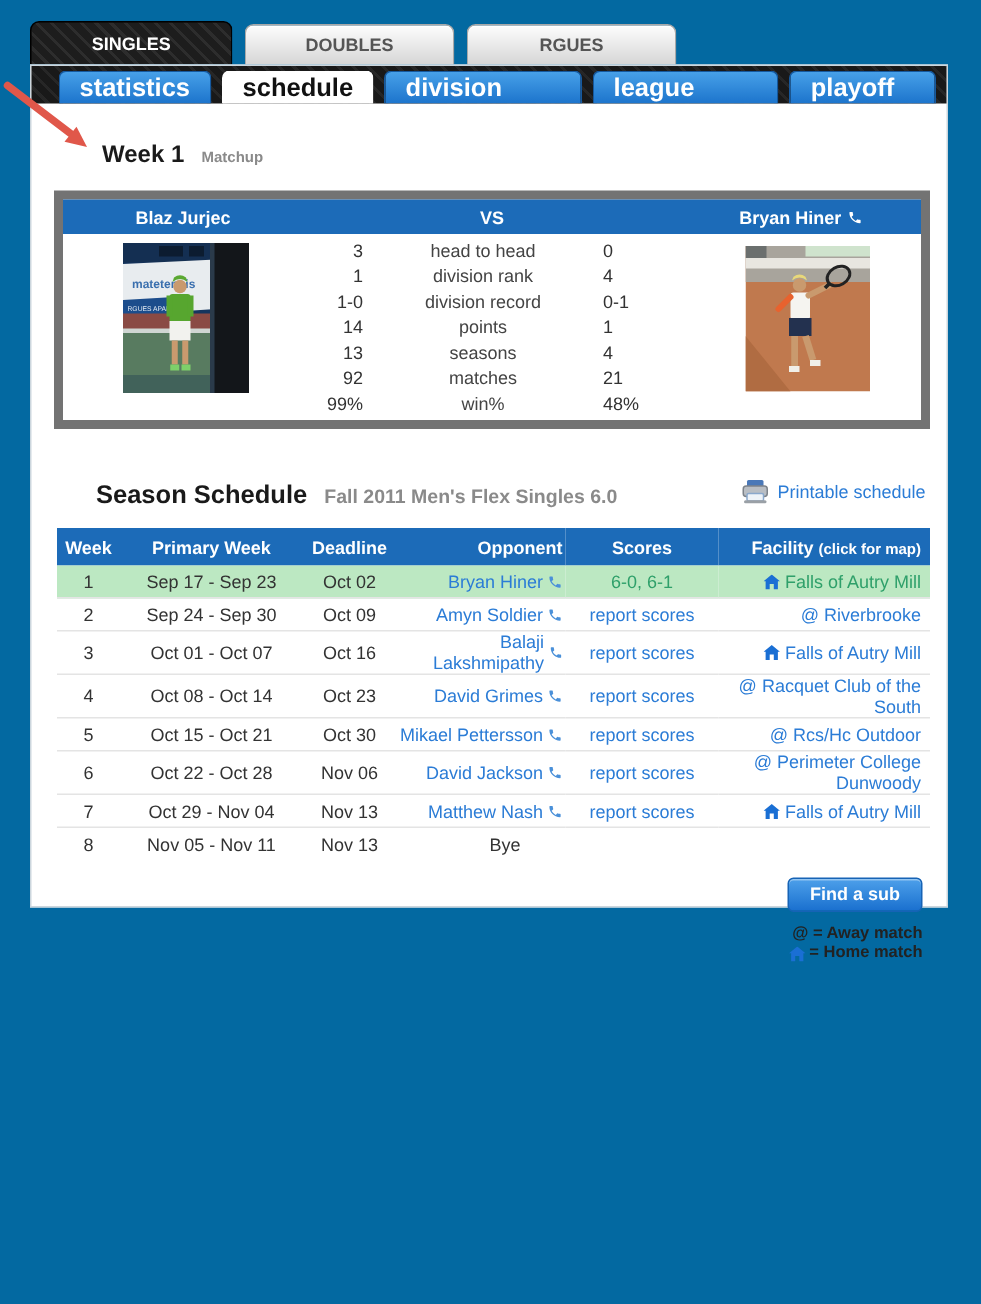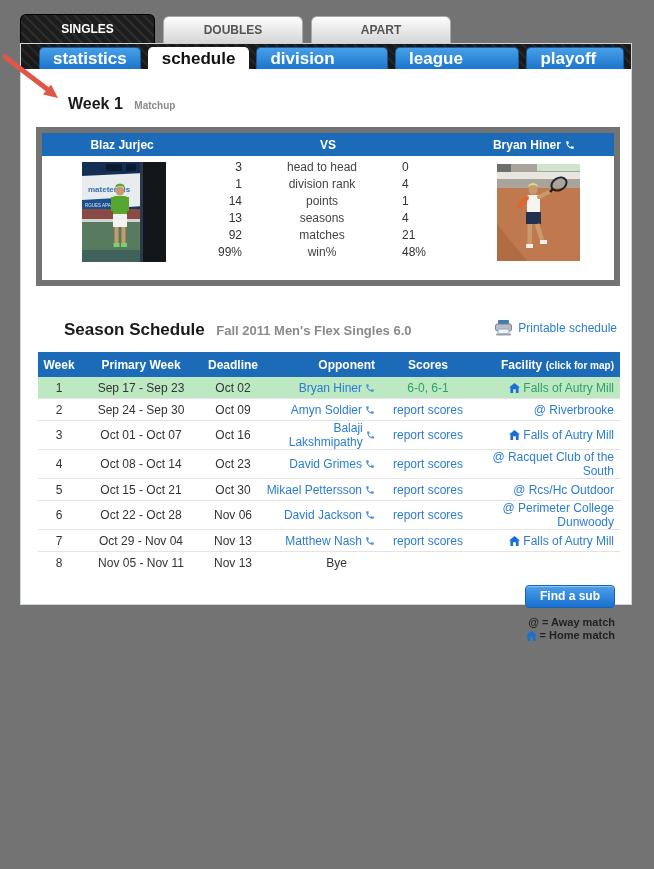--- a/index.html
+++ b/index.html
@@ -1,17 +1,17 @@
 <!DOCTYPE html>
 <html><head>
 <meta charset="utf-8">
 <style>
   html,body{margin:0;padding:0;background:#fff;}
   body{font-family:"Liberation Sans","DejaVu Sans",sans-serif;-webkit-font-smoothing:antialiased;}
-  .page{position:relative;width:654px;height:869px;background:#737373;overflow:hidden;}
+  .page{position:relative;width:654px;height:869px;background:#0369a1;overflow:hidden;}
 
   
   .main-tabs{position:absolute;left:20px;top:14px;display:flex;align-items:flex-end;}
   .mtab{height:29px;line-height:29px;text-align:center;font-size:12px;font-weight:bold;
         border-radius:6px 6px 0 0;box-sizing:border-box;cursor:pointer;}
   .mtab.inactive{width:140px;margin-left:8px;height:27px;line-height:27px;color:#555;
         background:linear-gradient(#fdfdfd,#d6d6d6);border:1px solid #a8a8a8;border-bottom:none;
         box-shadow:inset 0 1px 0 #fff;}
   .mtab.active{width:135px;color:#fff;background:#1d1d1d;
         background-image:repeating-linear-gradient(45deg,rgba(255,255,255,.07) 0 2px,transparent 2px 7px);
@@ -86,21 +86,21 @@
   .legend .lrow{display:flex;justify-content:flex-end;align-items:center;gap:3px;}
 </style>
 </head>
 <body>
 
 <div class="page">
 
   <div class="main-tabs">
     <div class="mtab active">SINGLES</div>
     <div class="mtab inactive">DOUBLES</div>
-    <div class="mtab inactive">APART</div>
+    <div class="mtab inactive">RGUES</div>
   </div>
 
   <div class="content-box">
     <div class="dark-bar">
       <div class="stab">statistics</div>
       <div class="stab active">schedule</div>
       <div class="stab">division standings</div>
       <div class="stab">league standings</div>
       <div class="stab">playoff draw</div>
     </div>
@@ -157,20 +157,25 @@
     <div class="s-label">head to head</div>
     <div class="s-right">0</div>
   </div>
 
   <div class="s-row">
     <div class="s-left">1</div>
     <div class="s-label">division rank</div>
     <div class="s-right">4</div>
   </div>
 
+  <div class="s-row">
+    <div class="s-left">1-0</div>
+    <div class="s-label">division record</div>
+    <div class="s-right">0-1</div>
+  </div>
 
   <div class="s-row">
     <div class="s-left">14</div>
     <div class="s-label">points</div>
     <div class="s-right">1</div>
   </div>
 
   <div class="s-row">
     <div class="s-left">13</div>
     <div class="s-label">seasons</div>

